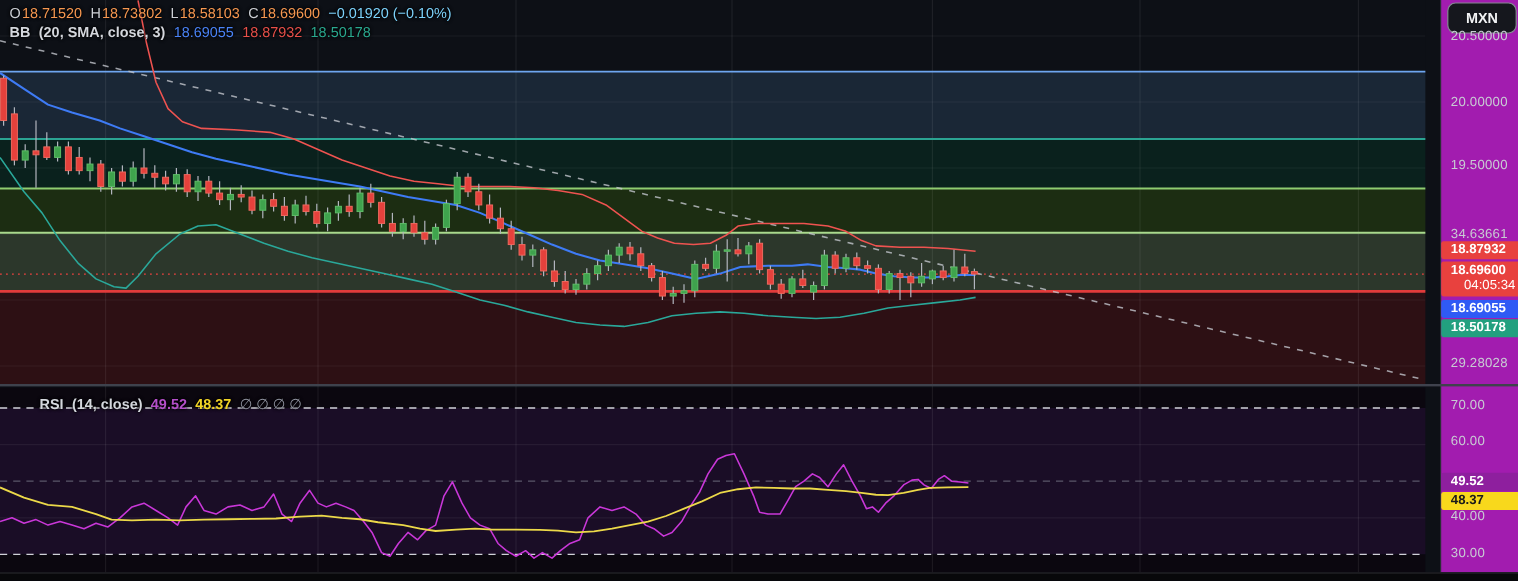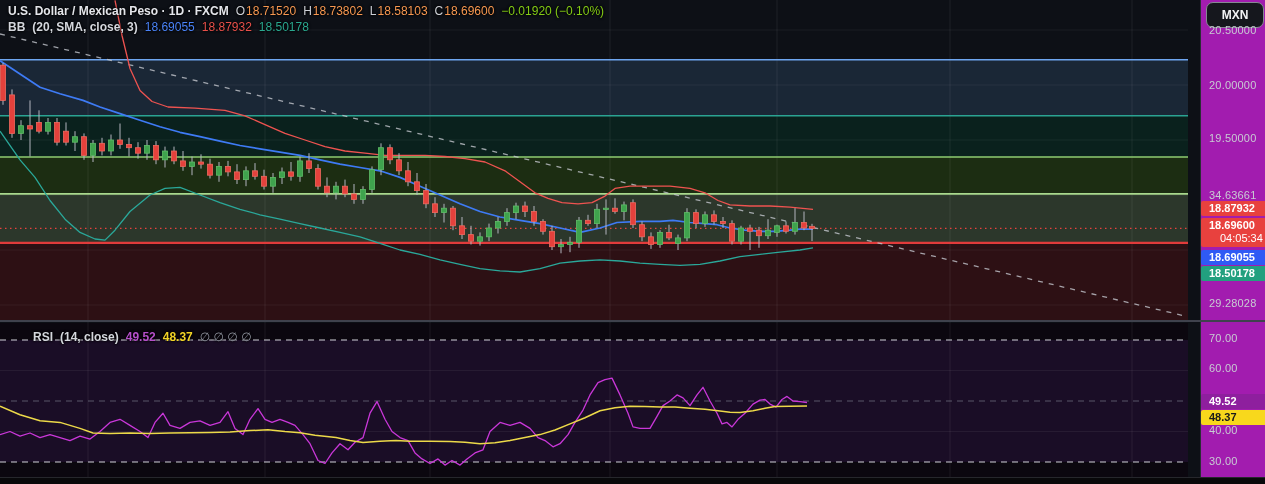--- a/index.html
+++ b/index.html
@@ -8,21 +8,21 @@
        font-family:"Liberation Sans",sans-serif;-webkit-font-smoothing:antialiased;}
   #chart-svg{position:absolute;left:0;top:0;}
   
   .legend{position:absolute;left:8px;display:flex;align-items:center;gap:7px;
           font-size:12px;line-height:14px;white-space:nowrap;z-index:5;text-shadow:0 0 3px #000,0 0 2px #000;}
   .legend .t{color:#e4e6eb;font-weight:600;}
   .legend .p{color:#d4d7dd;font-weight:600;}
   .legend .ohlc{display:flex;gap:1px;}
   .legend .ltr{color:#cdd0d6;}
   .legend .val{color:#f79851;}
-  .legend .chg{color:#84cc16;}
+  .legend .chg{color:#7dd3fc;}
   .legend .bb-basis{color:#4a83f7;}
   .legend .bb-upper{color:#e8504a;}
   .legend .bb-lower{color:#2aa88f;}
   .legend .rsi-main{color:#b44fc9;font-weight:700;}
   .legend .rsi-ma{color:#f2d426;font-weight:700;}
   .legend .rsi-empty{color:#9093a0;}
   #legend-row1{top:4px;}
   #legend-row2{top:20px;}
   #legend-rsi{top:330px;padding-left:25px;}
   
@@ -263,21 +263,20 @@
       <line x1="812" y1="223.81780000000015" x2="812" y2="241.08670000000018" stroke="#b2b5be" stroke-width="1"></line>
       <rect x="809.5" y="226.32800000000006" width="5" height="2.1119999999997674" fill="#e5413c" stroke="#ef6a5f" stroke-width="0.8"></rect>
       <line x1="0" y1="340" x2="1188" y2="340" stroke="#e6e8ee" stroke-width="1.1" stroke-dasharray="6,5" opacity="0.9"></line>
       <line x1="0" y1="401" x2="1188" y2="401" stroke="#8e92a0" stroke-width="1.1" stroke-dasharray="6,5" opacity="0.55"></line>
       <line x1="0" y1="462" x2="1188" y2="462" stroke="#e6e8ee" stroke-width="1.1" stroke-dasharray="6,5" opacity="0.9"></line>
       <polyline points="0,434.6 10,431.5 20,436.1 30,433.0 40,437.6 50,434.6 60,437.6 70,440.6 80,436.1 90,439.1 100,431.5 110,422.4 120,419.3 130,425.4 140,431.5 148,437.6 155,422.4 163,413.2 170,425.4 180,428.4 190,422.4 200,420.8 210,425.4 220,422.4 228,411.7 235,428.4 243,434.6 250,419.3 258,408.6 265,419.3 272,422.4 280,419.3 288,422.4 295,425.4 303,434.6 310,443.7 318,460.5 325,463.5 332,452.9 340,443.7 348,449.8 355,442.2 363,437.6 370,413.2 377,401.6 385,419.3 392,431.5 400,437.6 408,440.6 415,452.9 422,458.9 430,463.5 438,458.9 445,465.1 452,460.5 460,465.1 467,458.9 475,452.9 483,449.8 490,431.5 500,422.4 510,425.4 520,422.4 530,428.4 538,437.6 545,440.6 553,446.8 560,443.7 568,434.6 575,422.4 583,410.1 590,394.9 598,382.7 605,379.6 612,378.1 620,394.9 628,413.2 633,426.9 640,428.4 650,428.4 657,416.3 663,405.6 670,401.0 677,394.9 683,397.9 690,405.6 697,394.9 703,387.3 710,401.0 717,413.2 722,423.9 727,422.4 732,426.9 738,419.3 745,413.2 753,404.1 760,400.1 765,399.5 770,404.1 776,407.1 782,399.5 787,396.4 793,401.0 800,401.6 807,402.5" fill="none" stroke="#c937d8" stroke-width="1.3" stroke-linejoin="round"></polyline>
       <polyline points="0,406.2 20,414.7 40,420.8 60,422.4 80,428.4 93,433.0 110,433.6 130,433.0 150,433.6 170,433.0 190,432.7 210,432.4 230,432.1 250,430.6 268,429.7 285,431.5 300,432.7 315,435.2 336,437.6 350,440.6 363,442.5 380,441.3 396,440.6 410,441.3 430,441.3 450,441.6 465,442.2 480,443.7 495,442.8 510,440.6 525,437.6 540,434.6 555,430.0 570,423.9 585,417.8 600,410.8 615,407.7 630,406.2 645,406.5 660,407.1 675,407.1 690,408.3 705,409.2 718,410.8 730,412.3 740,412.6 753,410.8 765,408.3 775,406.5 790,406.2 807,406.0" fill="none" stroke="#ecd949" stroke-width="1.5" stroke-linejoin="round"></polyline>
     </svg>
 
   <div class="legend" id="legend-row1">
-    <span class="t">U.S. Dollar / Mexican Peso · 1D · FXCM</span>
     <span class="ohlc">
       <span class="ltr">O</span>
       <span class="val">18.71520</span>
     </span>
     <span class="ohlc">
       <span class="ltr">H</span>
       <span class="val">18.73802</span>
     </span>
     <span class="ohlc">
       <span class="ltr">L</span>

